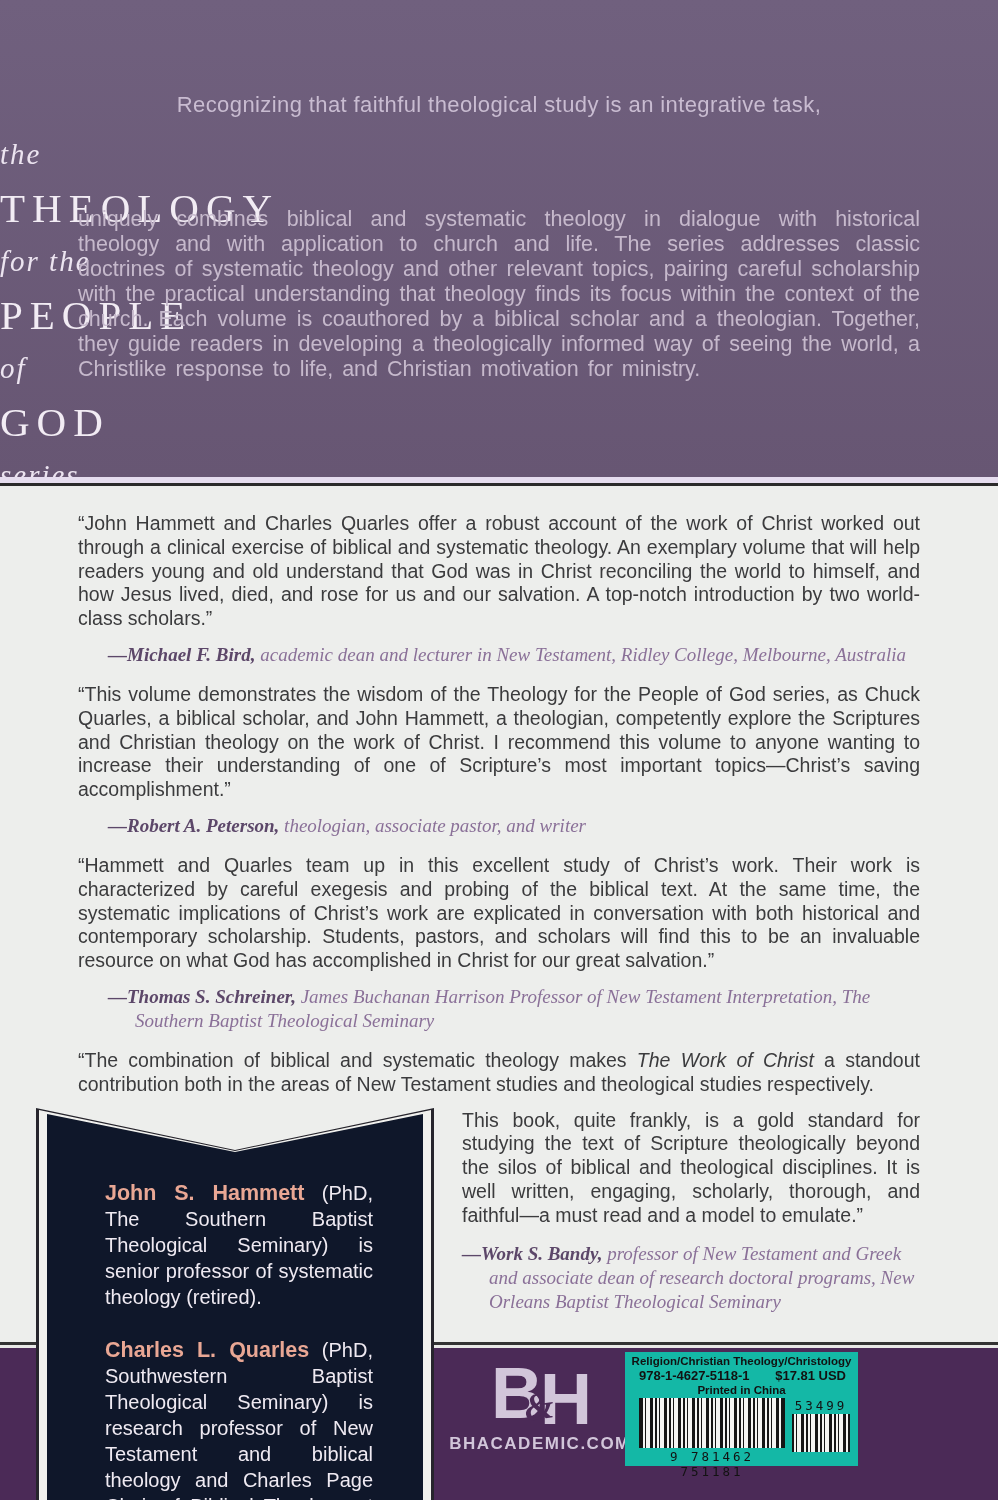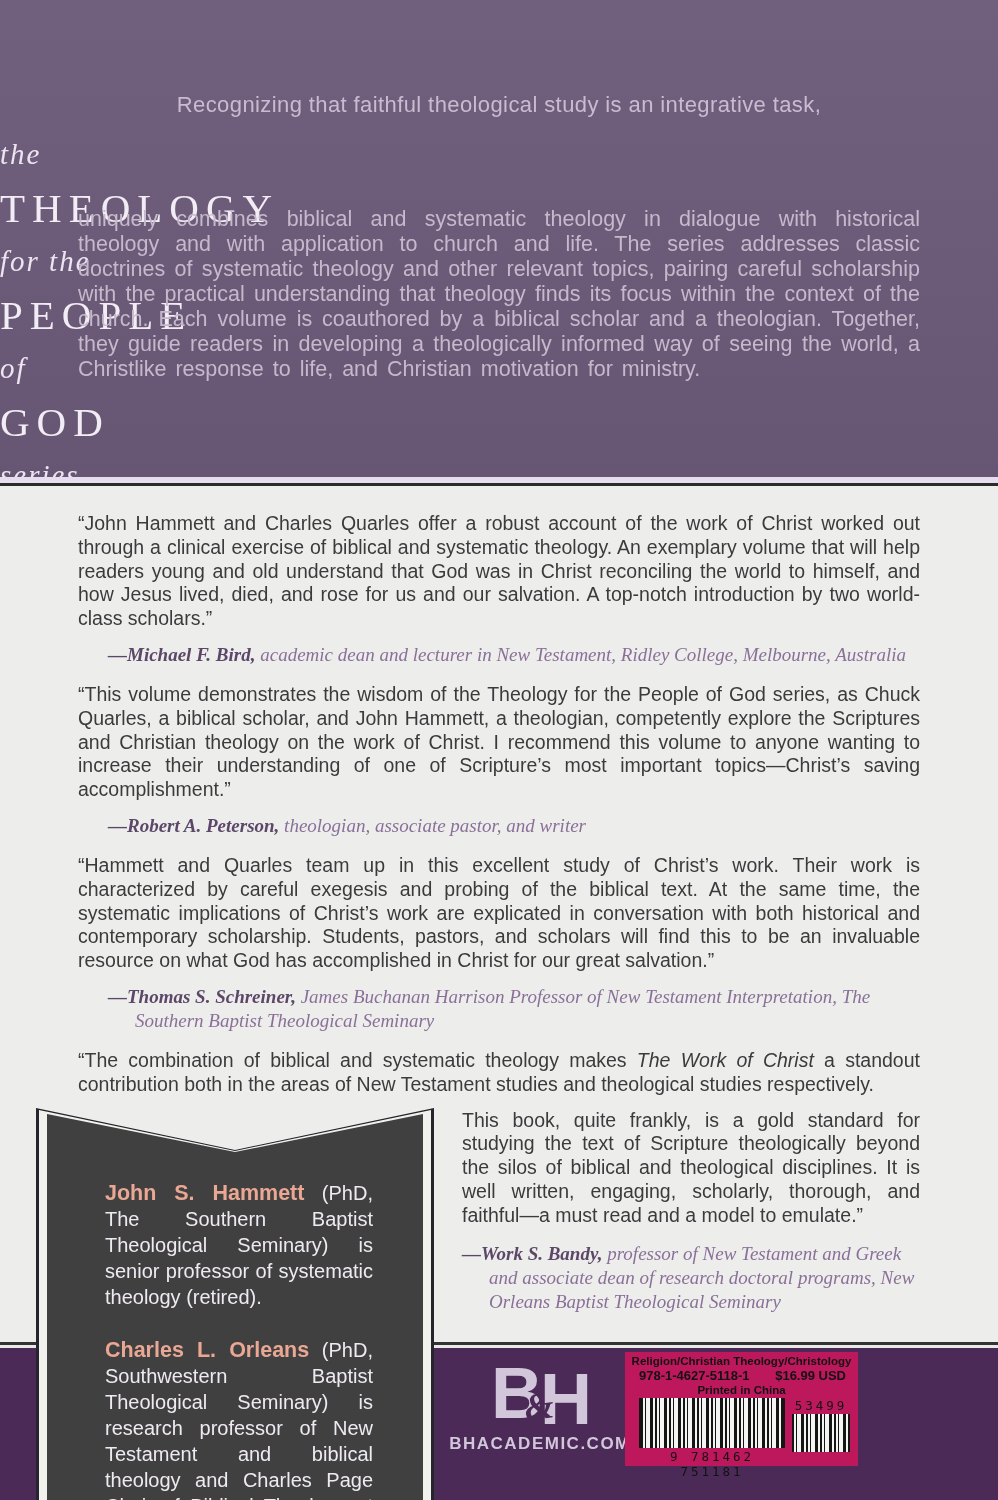--- a/index.html
+++ b/index.html
@@ -47,21 +47,21 @@
   .bh-b,.bh-h{font-size:72px;line-height:70px;letter-spacing:-3px;display:inline-block;}
   .bh-h{transform:translateY(6px);}
   .bh-amp{position:absolute;left:50%;top:26px;transform:translateX(-54%) rotate(-8deg);
           font-family:"Liberation Serif",serif;font-style:italic;
           font-size:38px;color:#4b2a57;font-weight:bold;}
   .bh-site{position:absolute;left:432px;top:86px;width:216px;text-align:center;
            font-size:17px;font-weight:bold;letter-spacing:1.5px;color:#d2c6da;}
 
   
   .barcode-box{position:absolute;left:625px;top:4px;width:233px;height:114px;
-               background:#be185d;color:#121212;}
+               background:#14b8a6;color:#121212;}
   .bc-cat{margin-top:3px;text-align:center;font-size:11.5px;font-weight:bold;}
   .bc-isbn-row{display:flex;justify-content:space-between;padding:1px 12px 0 14px;
                font-size:13px;font-weight:bold;}
   .bc-printed{text-align:center;font-size:11.5px;font-weight:bold;margin-top:1px;}
   .bc-bars-row{position:absolute;left:14px;top:46px;right:8px;height:64px;}
   .bars{background:repeating-linear-gradient(90deg,#151515 0 2px,#f4f4f2 2px 4px,
         #151515 4px 5px,#f4f4f2 5px 9px,#151515 9px 12px,#f4f4f2 12px 14px);}
   .bc-main{position:absolute;left:0;top:0;width:146px;}
   .bc-main .bars{height:50px;border-left:2px solid #151515;border-right:2px solid #151515;}
   .bc-digits{margin-top:1px;text-align:center;font-size:12.5px;letter-spacing:3px;
@@ -69,21 +69,21 @@
   .bc-addon{position:absolute;right:0;top:0;width:58px;text-align:center;}
   .bc-addon-num{font-size:12.5px;letter-spacing:3px;font-family:"DejaVu Sans Mono",monospace;}
   .bc-addon .bars{height:38px;margin-top:1px;}
 
   
   .ab-outer,.ab-white,.ab-fill{position:absolute;z-index:4;}
   .ab-outer{left:36px;top:1108px;width:398px;height:392px;background:#26242c;
             clip-path:polygon(0 0,50% 42px,100% 0,100% 100%,0 100%);}
   .ab-white{left:39px;top:1110px;width:392px;height:390px;background:#f1f1ee;
             clip-path:polygon(0 0,50% 41px,100% 0,100% 100%,0 100%);}
-  .ab-fill{left:47px;top:1114px;width:376px;height:386px;background:#404040;
+  .ab-fill{left:47px;top:1114px;width:376px;height:386px;background:#0f172a;
            clip-path:polygon(0 0,50% 38px,100% 0,100% 100%,0 100%);
            box-sizing:border-box;padding:66px 50px 0 58px;}
   .bio{margin:0 0 27px 0;font-size:20px;line-height:26px;color:#efeaf2;text-align:justify;}
   .bio-name{font-weight:bold;font-size:21.5px;color:#e9a794;}
 </style>
 </head>
 <body>
 
 <div class="page">
 
@@ -128,36 +128,36 @@
     <div class="bh-logo">
       <span class="bh-b">B</span><span class="bh-h">H</span>
       <span class="bh-amp">&amp;</span>
     </div>
     <div class="bh-site">BHACADEMIC.COM</div>
 
     <div class="barcode-box">
       <div class="bc-cat">Religion/Christian Theology/Christology</div>
       <div class="bc-isbn-row">
         <span>978-1-4627-5118-1</span>
-        <span>$16.99 USD</span>
+        <span>$17.81 USD</span>
       </div>
       <div class="bc-printed">Printed in China</div>
       <div class="bc-bars-row">
         <div class="bc-main">
           <div class="bars"></div>
           <div class="bc-digits">9 781462 751181</div>
         </div>
         <div class="bc-addon">
           <div class="bc-addon-num">53499</div>
           <div class="bars"></div>
         </div>
       </div>
     </div>
   </footer>
 
   <div class="ab-outer"></div>
   <div class="ab-white"></div>
   <div class="ab-fill">
     <p class="bio"><span class="bio-name">John S. Hammett</span><span> (PhD, The Southern Baptist Theological Seminary) is senior professor of systematic theology (retired).</span></p>
-    <p class="bio"><span class="bio-name">Charles L. Orleans</span><span> (PhD, Southwestern Baptist Theological Seminary) is research professor of New Testament and biblical theology and Charles Page Chair of Biblical Theology at Southeastern Baptist Theological Seminary.</span></p>
+    <p class="bio"><span class="bio-name">Charles L. Quarles</span><span> (PhD, Southwestern Baptist Theological Seminary) is research professor of New Testament and biblical theology and Charles Page Chair of Biblical Theology at Southeastern Baptist Theological Seminary.</span></p>
   </div>
 
 </div>
 
 </body></html>

